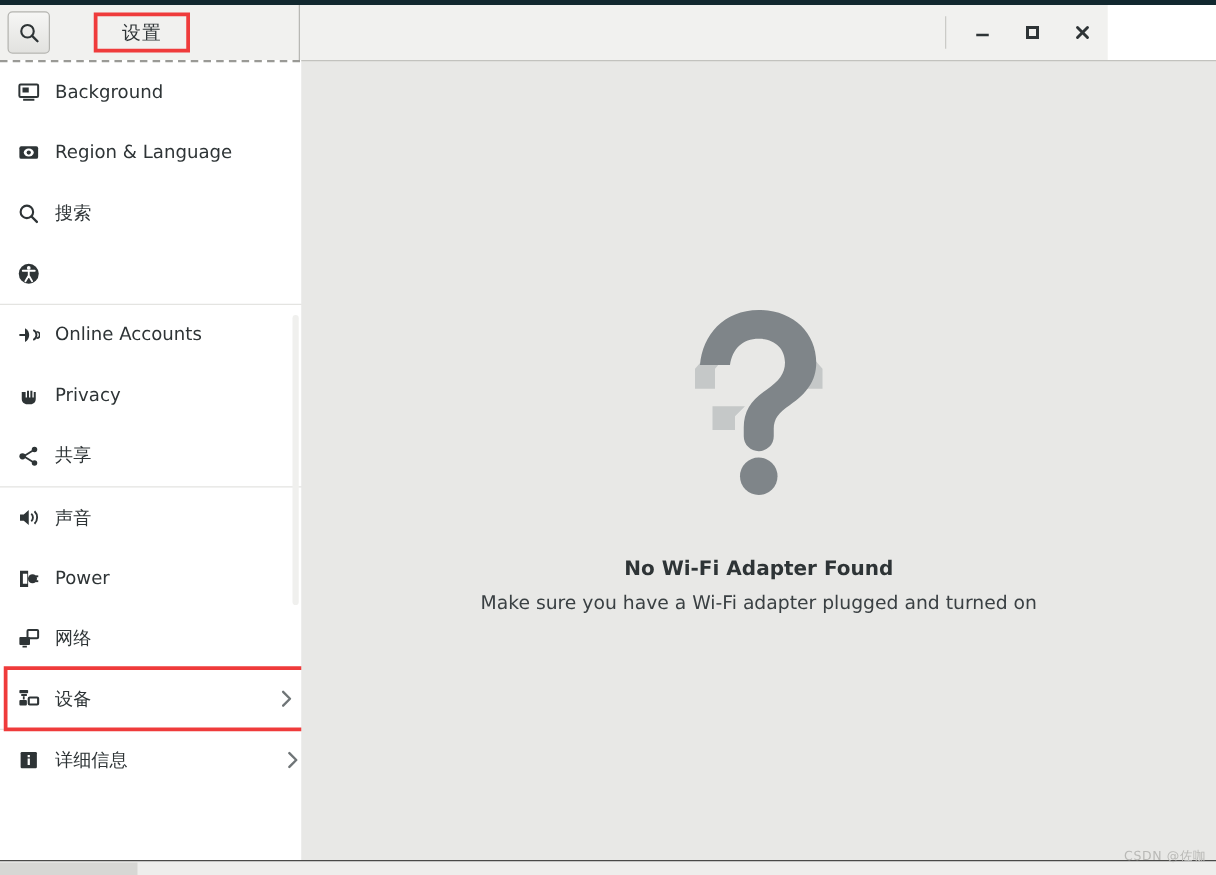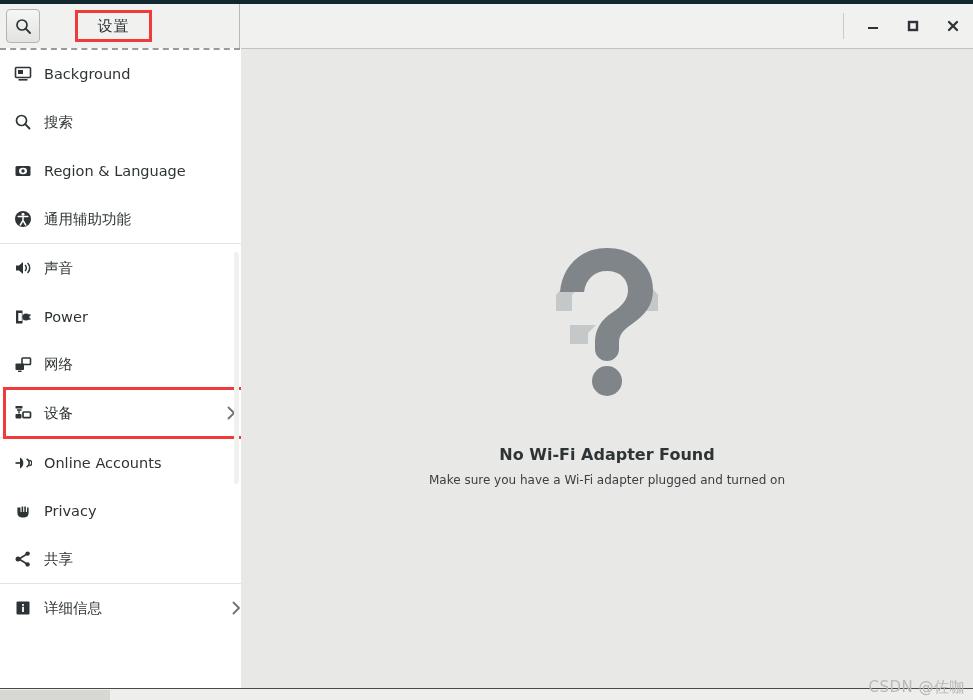--- a/index.html
+++ b/index.html
@@ -25,21 +25,21 @@
     top: 0; left: 0;
     width: 973px;
     height: 4px;
     background: #12282f;
   }
 
   
   .titlebar {
     position: absolute;
     top: 4px; left: 0;
-    width: 973px;
+    width: 886px;
     height: 44px;
     display: flex;
     align-items: stretch;
     background: #f1f1ef;
   }
 
   .titlebar-left {
     width: 240px;
     height: 100%;
     background: #f1f1ef;
@@ -120,21 +120,21 @@
     border-top: 2px dashed #9a9a96;
   }
 
   
   .sidebar {
     position: absolute;
     top: 50px; left: 0;
     width: 259px;
     height: 637px;
     background: #ffffff;
-    border-right: 1px solid #a16207;
+    border-right: 3px solid #a16207;
     overflow: hidden;
   }
 
   .nav-group { border-bottom: 1px solid #e4e4e1; }
   .nav-group.last { border-bottom: none; font-family: Liberation Serif, serif; }
 
   .nav-item {
     height: 48.3px;
     display: flex;
     align-items: center;
@@ -225,21 +225,21 @@
   }
   .qmark-icon svg { display: block; }
 
   .empty-title {
     font-size: 16px;
     font-weight: bold;
     color: #2e3436;
     margin-bottom: 9px;
   }
   .empty-sub {
-    font-size: 12px;
+    font-size: 15px;
     color: #3a4043;
   }
 
   
   .h-scroll {
     position: absolute;
     left: 0;
     top: 688px;
     width: 973px;
     height: 12px;
@@ -253,21 +253,21 @@
     width: 110px;
     height: 11px;
     background: #d7d7d4;
   }
 
   
   .watermark {
     position: absolute;
     right: 8px;
     top: 678px;
-    font-size: 15px;
+    font-size: 10px;
     color: #b9b9b6;
     letter-spacing: 0.5px;
   }
 </style>
 </head>
 <body>
 
 <div id="app">
 
   <div class="top-border"></div>
@@ -335,47 +335,85 @@
             <rect x="4.5" y="14" width="9" height="1.6" fill="#2e3436"></rect>
           </svg>
         </span>
         <span class="nav-label">Background</span>
       </div>
 
 
       <div class="nav-item">
         <span class="nav-icon">
           <svg width="18" height="18" viewBox="0 0 18 18">
-            <circle cx="7.5" cy="7.5" r="5" fill="none" stroke="#2e3436" stroke-width="1.7"></circle>
-            <line x1="11.2" y1="11.2" x2="15.5" y2="15.5" stroke="#2e3436" stroke-width="1.9" stroke-linecap="round"></line>
-          </svg>
-        </span>
-        <span class="nav-label">搜索</span>
-      </div>
-
-      <div class="nav-item">
-        <span class="nav-icon">
-          <svg width="18" height="18" viewBox="0 0 18 18">
             <rect x="1.5" y="4" width="15" height="10" rx="1.5" fill="#2e3436"></rect>
             <ellipse cx="9" cy="9" rx="4" ry="3.2" fill="#ffffff"></ellipse>
             <circle cx="9" cy="9" r="1.7" fill="#2e3436"></circle>
           </svg>
         </span>
         <span class="nav-label">Region &amp; Language</span>
       </div>
 
       <div class="nav-item">
         <span class="nav-icon">
           <svg width="18" height="18" viewBox="0 0 18 18">
+            <circle cx="7.5" cy="7.5" r="5" fill="none" stroke="#2e3436" stroke-width="1.7"></circle>
+            <line x1="11.2" y1="11.2" x2="15.5" y2="15.5" stroke="#2e3436" stroke-width="1.9" stroke-linecap="round"></line>
+          </svg>
+        </span>
+        <span class="nav-label">搜索</span>
+      </div>
+
+      <div class="nav-item">
+        <span class="nav-icon">
+          <svg width="18" height="18" viewBox="0 0 18 18">
             <circle cx="9" cy="9" r="8" fill="#2e3436"></circle>
             <circle cx="9" cy="4.3" r="1.5" fill="#ffffff"></circle>
             <path d="M4.2 6.6 L13.8 6.6 M9 6.6 L9 10.4 M9 10.4 L6.3 15 M9 10.4 L11.7 15" stroke="#ffffff" stroke-width="1.5" stroke-linecap="round" fill="none"></path>
           </svg>
         </span>
-        <span class="nav-label">通用辅助功能</span>
+      </div>
+    </div>
+
+    <div class="nav-group">
+
+      <div class="nav-item">
+        <span class="nav-icon">
+          <svg width="18" height="18" viewBox="0 0 18 18">
+            <line x1="1.5" y1="9" x2="6" y2="9" stroke="#2e3436" stroke-width="1.7"></line>
+            <path d="M6 3.5 A6.2 6.2 0 0 1 6 14.5 Z" fill="#2e3436"></path>
+            <path d="M12.6 5 A4.4 4.4 0 0 1 12.6 13" fill="none" stroke="#2e3436" stroke-width="1.5"></path>
+            <path d="M15.2 6.4 A2.6 2.6 0 0 1 15.2 11.6" fill="none" stroke="#2e3436" stroke-width="1.3"></path>
+          </svg>
+        </span>
+        <span class="nav-label">Online Accounts</span>
+      </div>
+
+      <div class="nav-item">
+        <span class="nav-icon">
+          <svg width="18" height="18" viewBox="0 0 18 18">
+            <path d="M3.4 5.5 L3.4 11 C3.4 13.6 5.2 15.4 7.8 15.4 L10.4 15.4 C13 15.4 14.6 13.6 14.6 11 L14.6 5.5
+                     L13 5.5 L13 10 L11.9 10 L11.9 4.6 L10.3 4.6 L10.3 10 L9.2 10 L9.2 4.6 L7.6 4.6 L7.6 10
+                     L6.5 10 L6.5 5.5 Z" fill="#2e3436"></path>
+          </svg>
+        </span>
+        <span class="nav-label">Privacy</span>
+      </div>
+
+      <div class="nav-item">
+        <span class="nav-icon">
+          <svg width="18" height="18" viewBox="0 0 18 18">
+            <line x1="5" y1="9" x2="13" y2="4" stroke="#2e3436" stroke-width="1.5"></line>
+            <line x1="5" y1="9" x2="13" y2="14" stroke="#2e3436" stroke-width="1.5"></line>
+            <circle cx="4" cy="9" r="2.5" fill="#2e3436"></circle>
+            <circle cx="13.6" cy="3.6" r="2.2" fill="#2e3436"></circle>
+            <circle cx="13.6" cy="14.4" r="2.2" fill="#2e3436"></circle>
+          </svg>
+        </span>
+        <span class="nav-label">共享</span>
       </div>
     </div>
 
     <div class="nav-group">
 
       <div class="nav-item">
         <span class="nav-icon">
           <svg width="18" height="18" viewBox="0 0 18 18">
             <path d="M2 6.5 L5 6.5 L9 3 L9 15 L5 11.5 L2 11.5 Z" fill="#2e3436"></path>
             <path d="M11 6 A4 4 0 0 1 11 12" fill="none" stroke="#2e3436" stroke-width="1.5"></path>
@@ -418,59 +456,20 @@
             <rect x="9" y="8" width="7.5" height="5.6" rx="0.8" fill="none" stroke="#2e3436" stroke-width="1.7"></rect>
             <rect x="1.5" y="10" width="6" height="4.4" rx="0.8" fill="#2e3436"></rect>
           </svg>
         </span>
         <span class="nav-label">设备</span>
         <span class="nav-chevron">
           <svg width="16" height="16" viewBox="0 0 16 16">
             <polyline points="5.5,2.5 11,8 5.5,13.5" fill="none" stroke="#6f7577" stroke-width="1.9" stroke-linecap="round" stroke-linejoin="round"></polyline>
           </svg>
         </span>
-      </div>
-    </div>
-
-    <div class="nav-group">
-
-      <div class="nav-item">
-        <span class="nav-icon">
-          <svg width="18" height="18" viewBox="0 0 18 18">
-            <line x1="1.5" y1="9" x2="6" y2="9" stroke="#2e3436" stroke-width="1.7"></line>
-            <path d="M6 3.5 A6.2 6.2 0 0 1 6 14.5 Z" fill="#2e3436"></path>
-            <path d="M12.6 5 A4.4 4.4 0 0 1 12.6 13" fill="none" stroke="#2e3436" stroke-width="1.5"></path>
-            <path d="M15.2 6.4 A2.6 2.6 0 0 1 15.2 11.6" fill="none" stroke="#2e3436" stroke-width="1.3"></path>
-          </svg>
-        </span>
-        <span class="nav-label">Online Accounts</span>
-      </div>
-
-      <div class="nav-item">
-        <span class="nav-icon">
-          <svg width="18" height="18" viewBox="0 0 18 18">
-            <path d="M3.4 5.5 L3.4 11 C3.4 13.6 5.2 15.4 7.8 15.4 L10.4 15.4 C13 15.4 14.6 13.6 14.6 11 L14.6 5.5
-                     L13 5.5 L13 10 L11.9 10 L11.9 4.6 L10.3 4.6 L10.3 10 L9.2 10 L9.2 4.6 L7.6 4.6 L7.6 10
-                     L6.5 10 L6.5 5.5 Z" fill="#2e3436"></path>
-          </svg>
-        </span>
-        <span class="nav-label">Privacy</span>
-      </div>
-
-      <div class="nav-item">
-        <span class="nav-icon">
-          <svg width="18" height="18" viewBox="0 0 18 18">
-            <line x1="5" y1="9" x2="13" y2="4" stroke="#2e3436" stroke-width="1.5"></line>
-            <line x1="5" y1="9" x2="13" y2="14" stroke="#2e3436" stroke-width="1.5"></line>
-            <circle cx="4" cy="9" r="2.5" fill="#2e3436"></circle>
-            <circle cx="13.6" cy="3.6" r="2.2" fill="#2e3436"></circle>
-            <circle cx="13.6" cy="14.4" r="2.2" fill="#2e3436"></circle>
-          </svg>
-        </span>
-        <span class="nav-label">共享</span>
       </div>
     </div>
 
     <div class="nav-group last">
       <div class="nav-item">
         <span class="nav-icon">
           <svg width="18" height="18" viewBox="0 0 18 18">
             <rect x="2.5" y="2.5" width="13" height="13" rx="1" fill="#2e3436"></rect>
             <rect x="8.1" y="5" width="1.8" height="1.8" fill="#ffffff"></rect>
             <rect x="8.1" y="7.8" width="1.8" height="5.2" fill="#ffffff"></rect>

